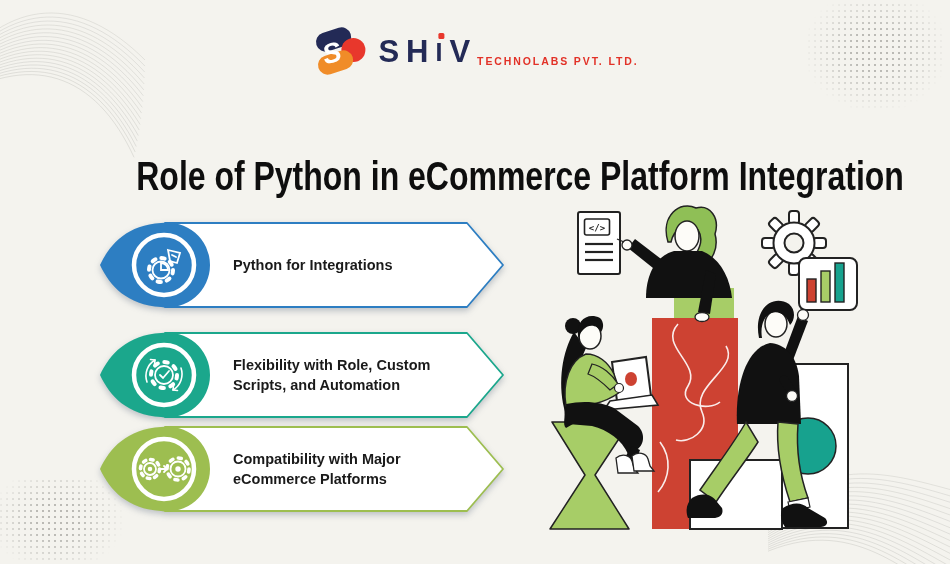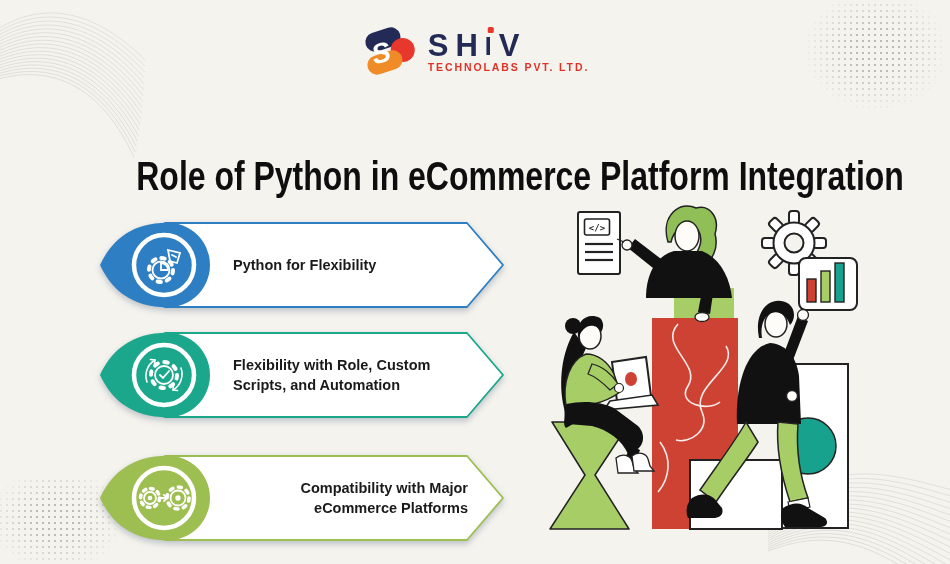--- a/index.html
+++ b/index.html
@@ -17,34 +17,34 @@
     background-image:radial-gradient(#83837e 1px, transparent 1.35px);
     background-size:6px 6px;
     -webkit-mask-image:radial-gradient(ellipse at 50% 45%, #000 25%, transparent 74%);
     mask-image:radial-gradient(ellipse at 50% 45%, #000 25%, transparent 74%);
   }
   #dots-tr{top:2px; right:4px; width:140px; height:108px;}
   #dots-bl{bottom:-6px; left:-8px; width:130px; height:92px;}
   
   .logo{position:absolute; top:24px; left:50%; transform:translateX(-50%);
         display:flex; align-items:center; gap:11px;}
-  .logo-text{display:flex; flex-direction:column; align-items:flex-start;}
+  .logo-text{display:flex; flex-direction:row; align-items:flex-end;}
   .logo-name{font-size:31px; font-weight:bold; color:#232a56; letter-spacing:7px; line-height:1;}
   .logo-i{display:inline-block; position:relative; font-size:25px; transform:translateY(-1px);}
   .logo-i::before{content:''; position:absolute; top:-7px; left:3px; width:6px; height:6px;
                   background:#e8372c; border-radius:1.5px;}
   .logo-tagline{font-size:10.5px; font-weight:bold; color:#e23127; letter-spacing:1.9px; }
   
   .title-wrap{position:absolute; top:126px; left:0; width:100%; text-align:center;padding-left:28px;}
   .title{display:inline-block; transform:scaleX(.78); transform-origin:center;
          font-size:41px; font-weight:bold; color:#0e0e0e; letter-spacing:0; white-space:nowrap;}
   
   .banner{position:absolute; left:97px; width:410px; height:92px;}
   .banner svg.banner-shape{position:absolute; inset:0; filter:drop-shadow(0 3px 3px rgba(45,65,95,.28));}
-  #banner-0{top:219px;} #banner-1{top:329px;} #banner-2{top:452px;text-align:right;}
+  #banner-0{top:219px;} #banner-1{top:329px;} #banner-2{top:423px;}
   .banner-label{
     position:absolute; left:136px; top:50%; transform:translateY(-50%);
     width:235px; font-size:14.5px; font-weight:bold; color:#1a1a1a;
     line-height:1.4; white-space:pre-line;
   }
   
   #illustration{position:absolute; left:540px; top:196px;}
 </style>
 </head>
 <body>
@@ -117,21 +117,21 @@
       <path d="M3,46 C13,25 30,6 64,4 A42.5,42.5 0 1 1 64,88 C30,86 13,67 3,46 Z" fill="#2d7ec2"></path>
       <circle cx="67" cy="46" r="30" fill="none" stroke="#ffffff" stroke-width="4.5"></circle>
       <g transform="translate(67,46)" stroke="#ffffff" fill="none" stroke-width="1.8" stroke-linecap="round">
         <circle cx="-3" cy="5" r="8.5"></circle>
         <circle cx="-3" cy="5" r="12" stroke-dasharray="3.4 6.02" stroke-width="4"></circle>
         <path d="M-3,5 L-3,-2 A7,7 0 0 1 4,5 Z"></path>
         <path d="M4,-15 L16,-12 L13,-2 L6,-4 Z"></path>
         <path d="M8,-10 L12,-8"></path>
       </g>
     </svg>
-    <div class="banner-label">Python for Flexibility</div>
+    <div class="banner-label">Python for Integrations</div>
   </div>
 
   <div class="banner" id="banner-1">
     <svg class="banner-shape" width="410" height="92" viewBox="0 0 410 92">
       <path d="M68,4 L370,4 L406,46 L370,88 L68,88 Z" fill="#ffffff" stroke-width="1.8" stroke-linejoin="round" stroke="#1ba78c"></path>
       <path d="M3,46 C13,25 30,6 64,4 A42.5,42.5 0 1 1 64,88 C30,86 13,67 3,46 Z" fill="#1ba78c"></path>
       <circle cx="67" cy="46" r="30" fill="none" stroke="#ffffff" stroke-width="4.5"></circle>
       <g transform="translate(67,46)" stroke="#ffffff" fill="none" stroke-width="1.8" stroke-linecap="round">
         <circle r="9"></circle>
         <circle r="13" stroke-dasharray="3.5 6.7" stroke-width="4"></circle>

